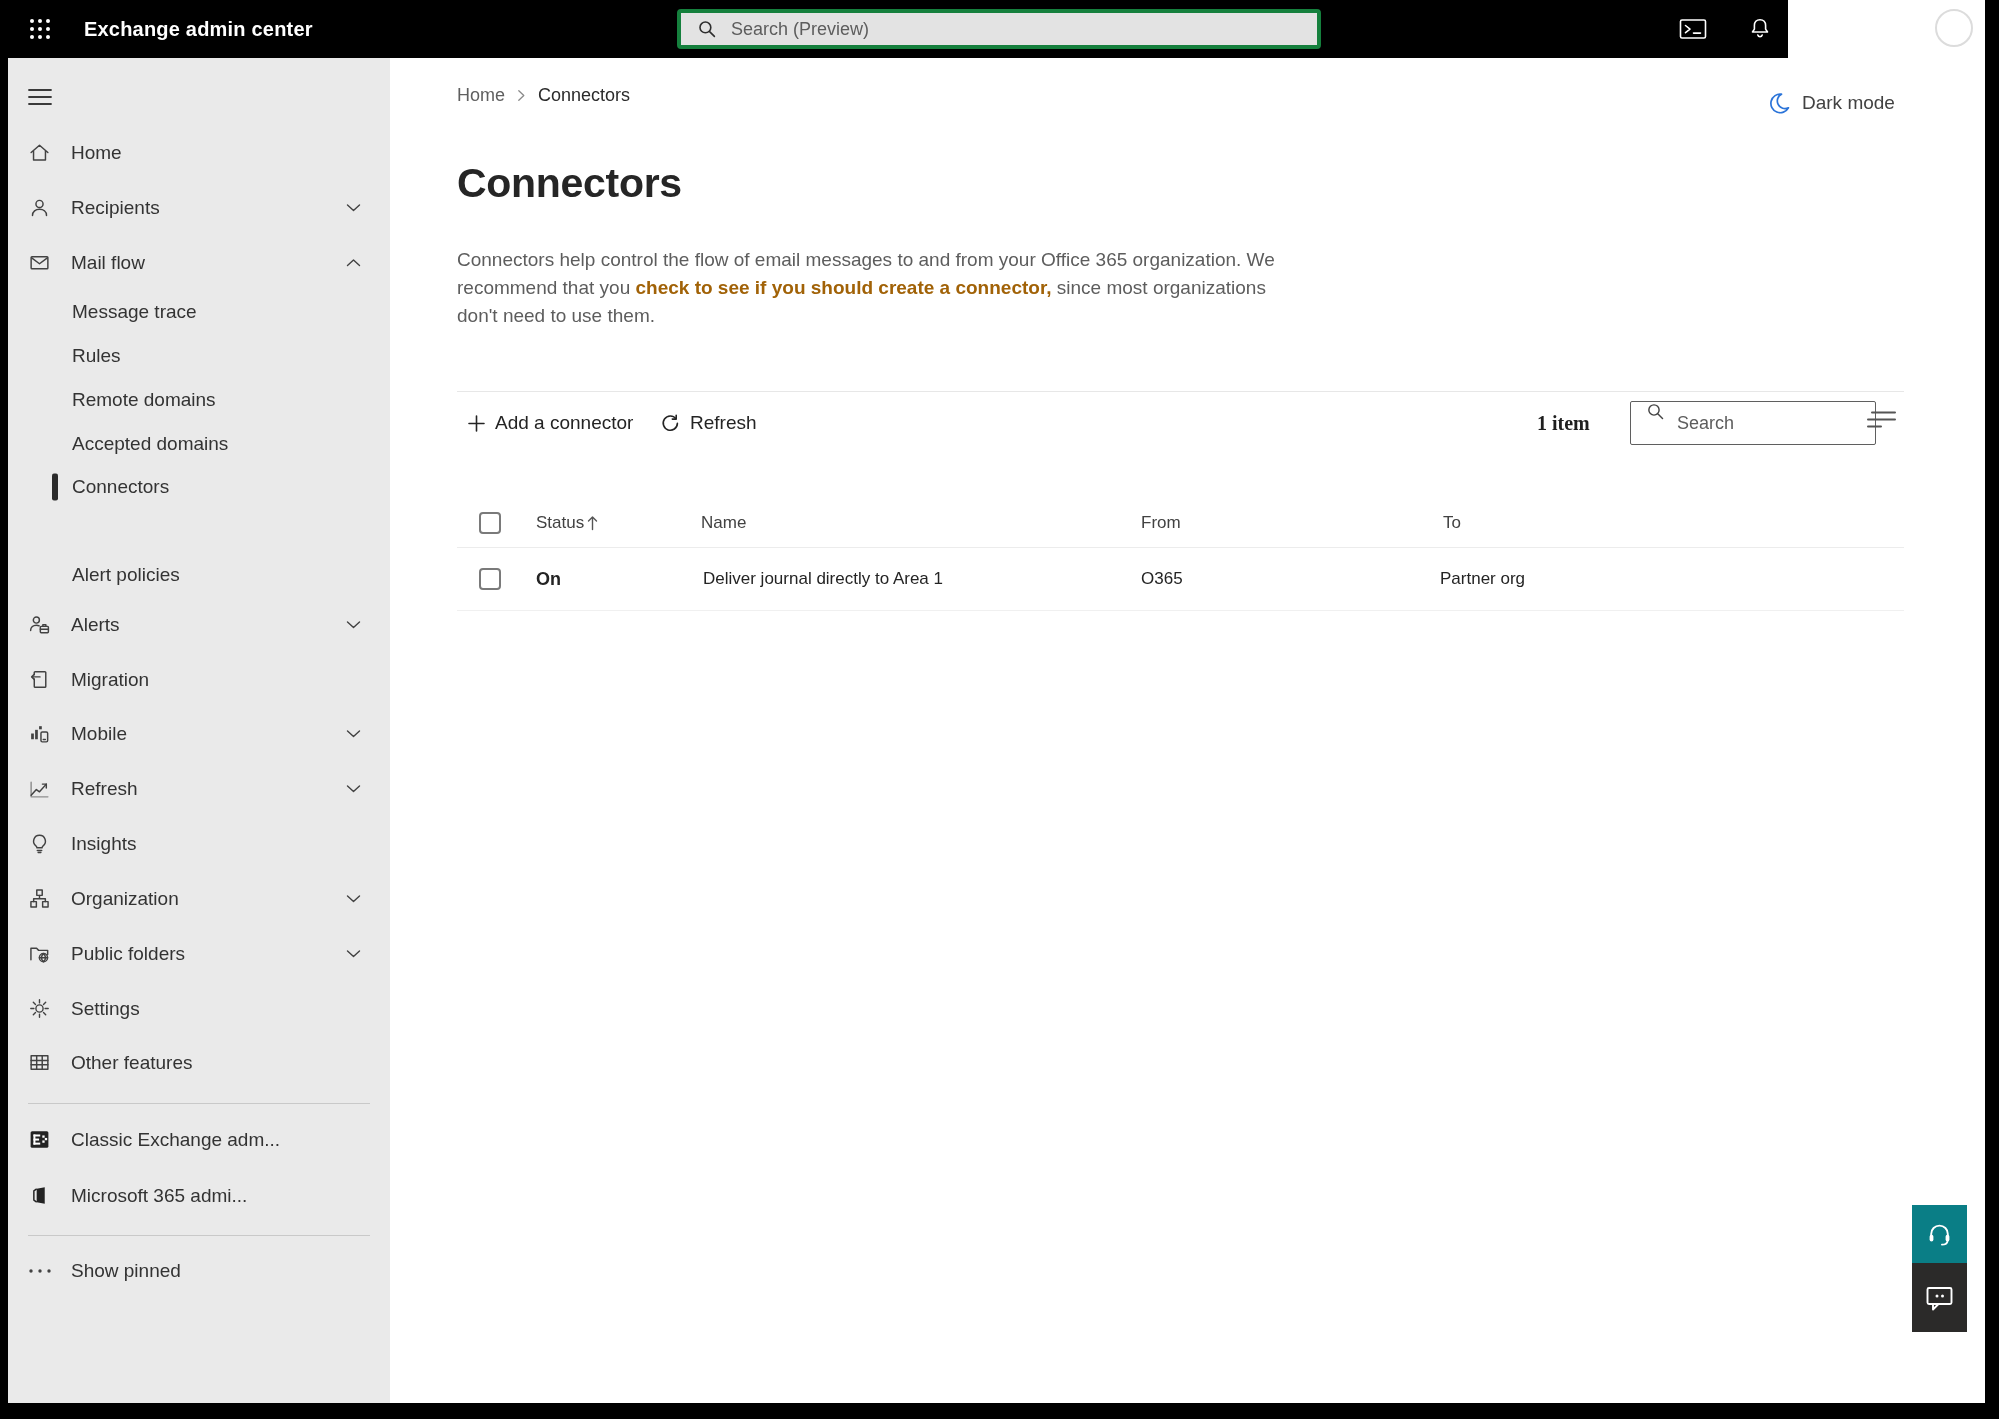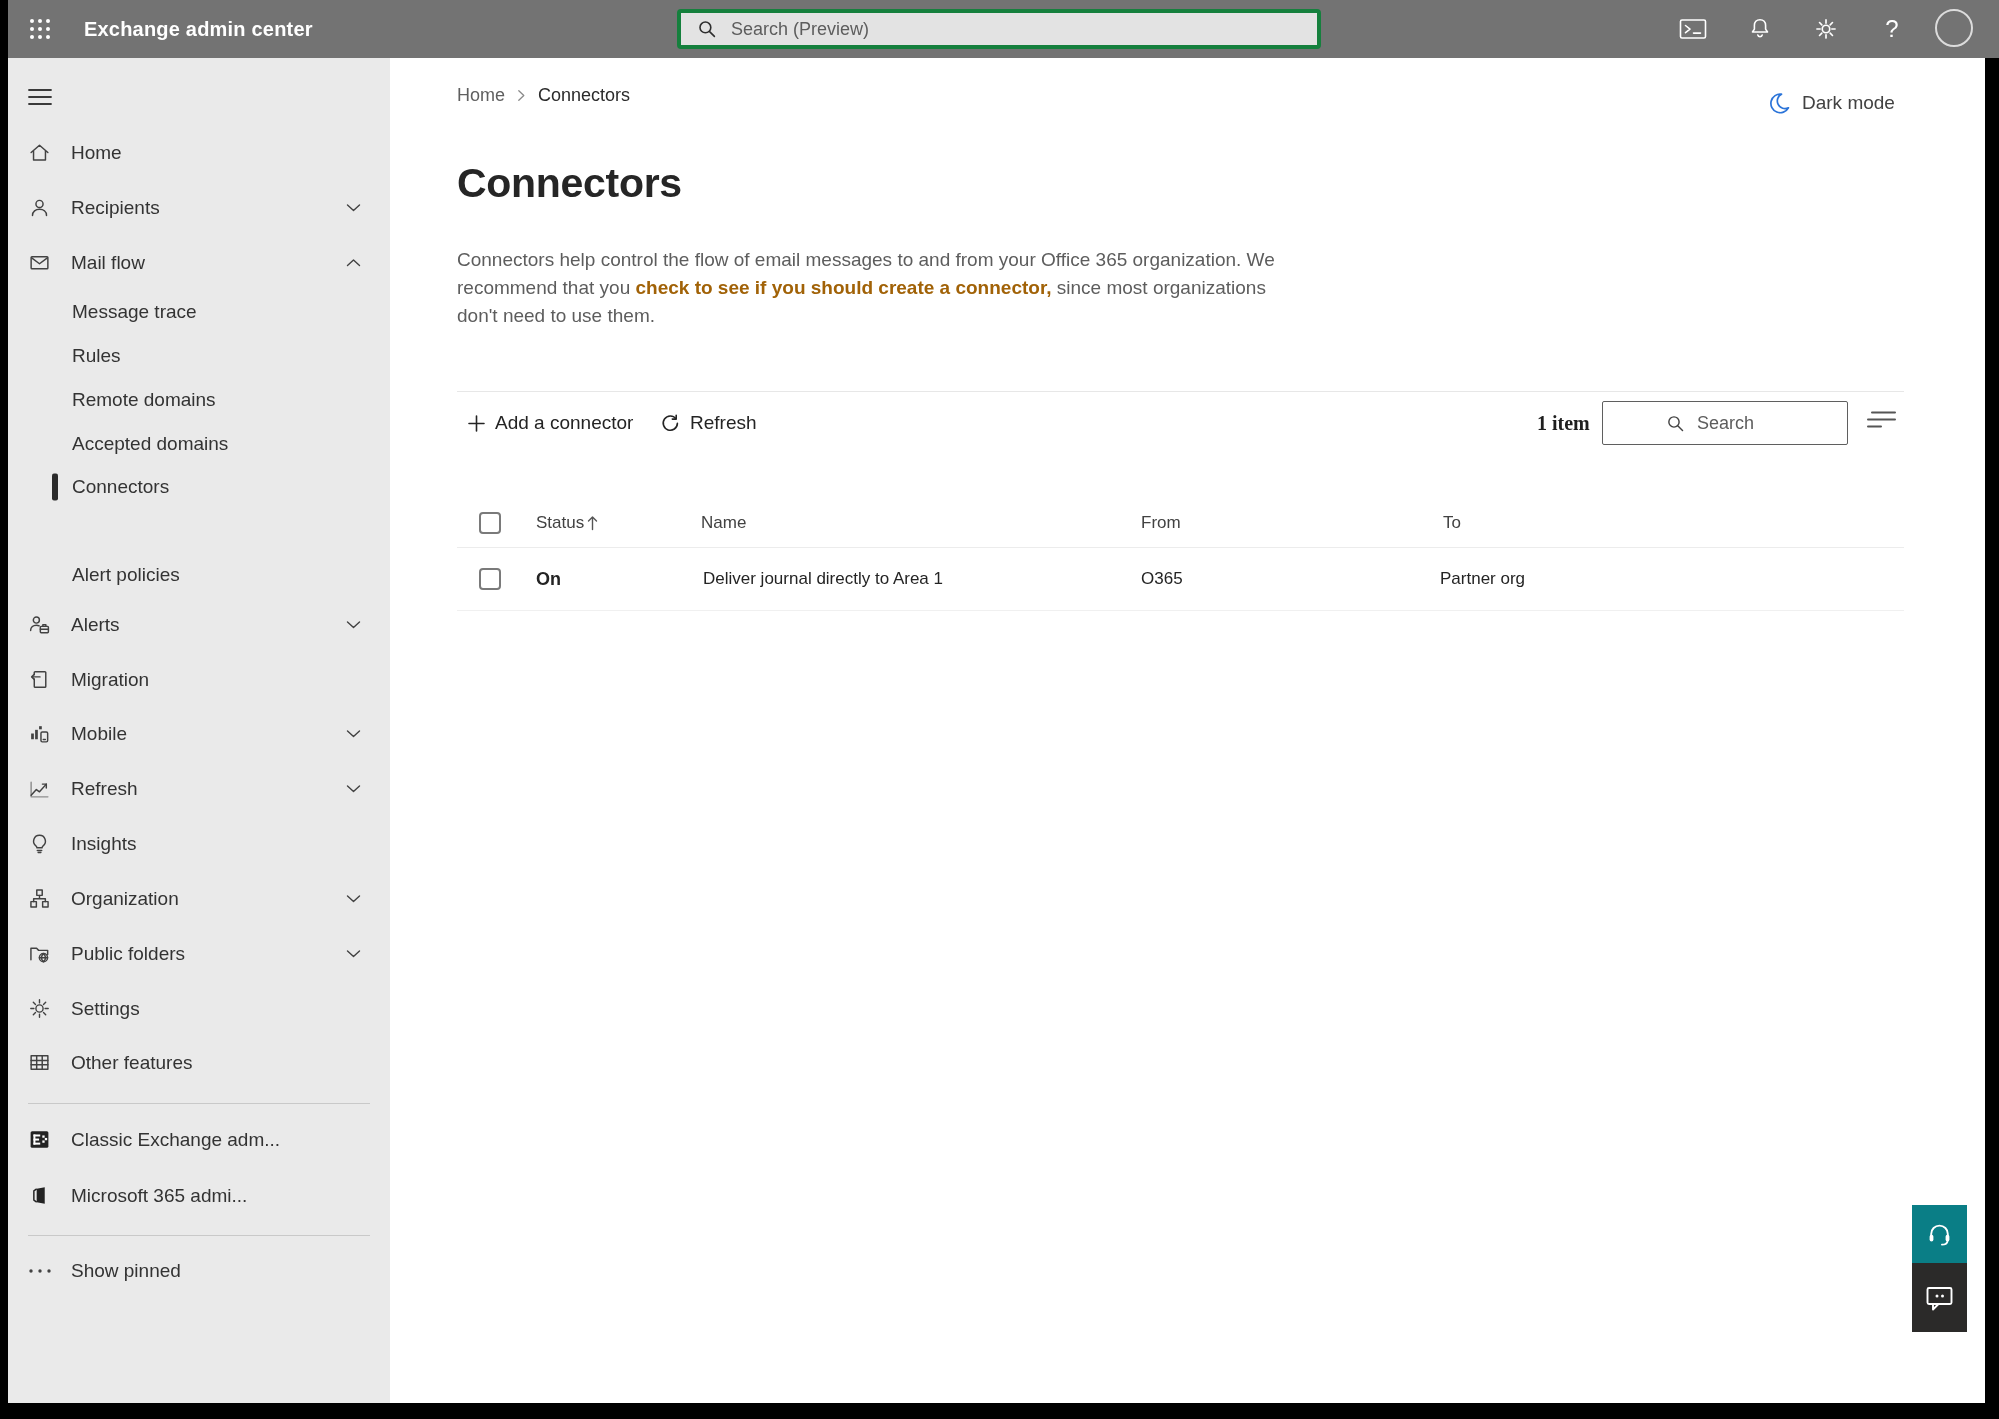--- a/index.html
+++ b/index.html
@@ -6,21 +6,21 @@
   body{width:1999px;height:1419px;background:#000;overflow:hidden;
        font-family:"Liberation Sans","DejaVu Sans",sans-serif;
        -webkit-font-smoothing:antialiased;}
   svg{display:block;}
   .stroke{fill:none;stroke:currentColor;stroke-width:1.4;stroke-linecap:round;stroke-linejoin:round;}
 
   
   #frame{position:absolute;left:8px;top:0;width:1977px;height:1403px;background:#fff;}
 
   
-  #topbar{position:absolute;left:0;top:0;width:1991px;height:58px;background:#737373;}
+  #topbar{position:absolute;left:0;top:0;width:1780px;height:58px;background:#000000;}
   #app-launcher{position:absolute;left:14px;top:11px;width:36px;height:36px;display:flex;align-items:center;justify-content:center;cursor:pointer;}
   #tb-title{position:absolute;left:76px;top:50%;transform:translateY(-50%);color:#fff;font-size:20px;font-weight:700;letter-spacing:.2px;}
   #tb-search{position:absolute;left:669px;top:9px;width:644px;height:40px;background:#e3e3e3;border:4px solid #15803d;border-radius:4px;display:flex;align-items:center;box-sizing:border-box;}
   #tb-search .mag{margin:0 12px 0 16px;color:#2f2f2f;}
   #tb-search input{border:none;outline:none;background:transparent;font-size:18px;color:#3c3c3c;width:520px;font-family:inherit;}
   #tb-search input::placeholder{color:#5d5d5d;}
   .tb-icon{position:absolute;top:50%;transform:translate(-50%,-50%);color:#fff;cursor:pointer;}
   #tb-help-label{font-size:24px;color:#fff;font-weight:400;}
   #tb-avatar{position:absolute;left:1927px;top:9px;width:38px;height:38px;border:2px solid #dcdcdc;border-radius:50%;box-sizing:border-box;cursor:pointer;}
 
@@ -46,21 +46,21 @@
   #page-title{position:absolute;left:67px;top:102px;font-size:41px;font-weight:700;color:#262626;letter-spacing:-.3px;}
   #page-desc{position:absolute;left:67px;top:188px;width:842px;font-size:19px;line-height:28px;color:#5d5d5d;}
   #page-desc .desc-link{color:#a16207;font-weight:700;cursor:pointer;}
   .hdiv{position:absolute;height:1px;background:#e7e7e7;}
   #div-toolbar{left:67px;top:333px;width:1447px;}
 
   .tool-btn{position:absolute;top:343px;height:44px;display:flex;align-items:center;gap:10px;font-size:19px;color:#242424;cursor:pointer;background:none;border:none;padding:0;font-family:inherit;}
   #btn-add{left:78px;}
   #btn-refresh{left:269px;}
   #item-count{position:absolute;left:1147px;top:343px;height:44px;display:flex;align-items:center;font-family:"Liberation Serif","DejaVu Serif",serif;font-weight:700;font-size:20px;color:#1f1f1f;}
-  #list-search{position:absolute;left:1212px;top:343px;width:246px;height:44px;border:1px solid #5f5f5f;border-radius:2px;background:#fff;display:flex;align-items:center;box-sizing:border-box;padding-left:48px;}
+  #list-search{position:absolute;left:1240px;top:343px;width:246px;height:44px;border:1px solid #5f5f5f;border-radius:2px;background:#fff;display:flex;box-sizing:border-box;}
   #list-search .mag{margin:0 10px 0 15px;color:#424242;}
   #list-search input{border:none;outline:none;background:transparent;font-size:18px;color:#3c3c3c;width:180px;font-family:inherit;}
   #list-search input::placeholder{color:#5d5d5d;}
   #filter-btn{position:absolute;left:1476px;top:352px;color:#555;cursor:pointer;}
 
   #thead{position:absolute;left:67px;top:441px;width:1447px;height:48px;border-bottom:1px solid #ececec;font-size:17px;color:#424242;}
   #trow{position:absolute;left:67px;top:489px;width:1447px;height:63px;border-bottom:1px solid #f0f0f0;font-size:17px;color:#242424;cursor:pointer;}
   .cell{position:absolute;top:50%;transform:translateY(-50%);white-space:nowrap;}
   .checkbox{position:absolute;top:50%;transform:translateY(-50%);left:22px;width:22px;height:22px;border:2px solid #7a7a7a;border-radius:4px;background:#fff;box-sizing:border-box;cursor:pointer;}
   .col-status{left:79px;}  .col-name{left:244px;}  .col-from{left:684px;}  .col-to{left:986px;}

